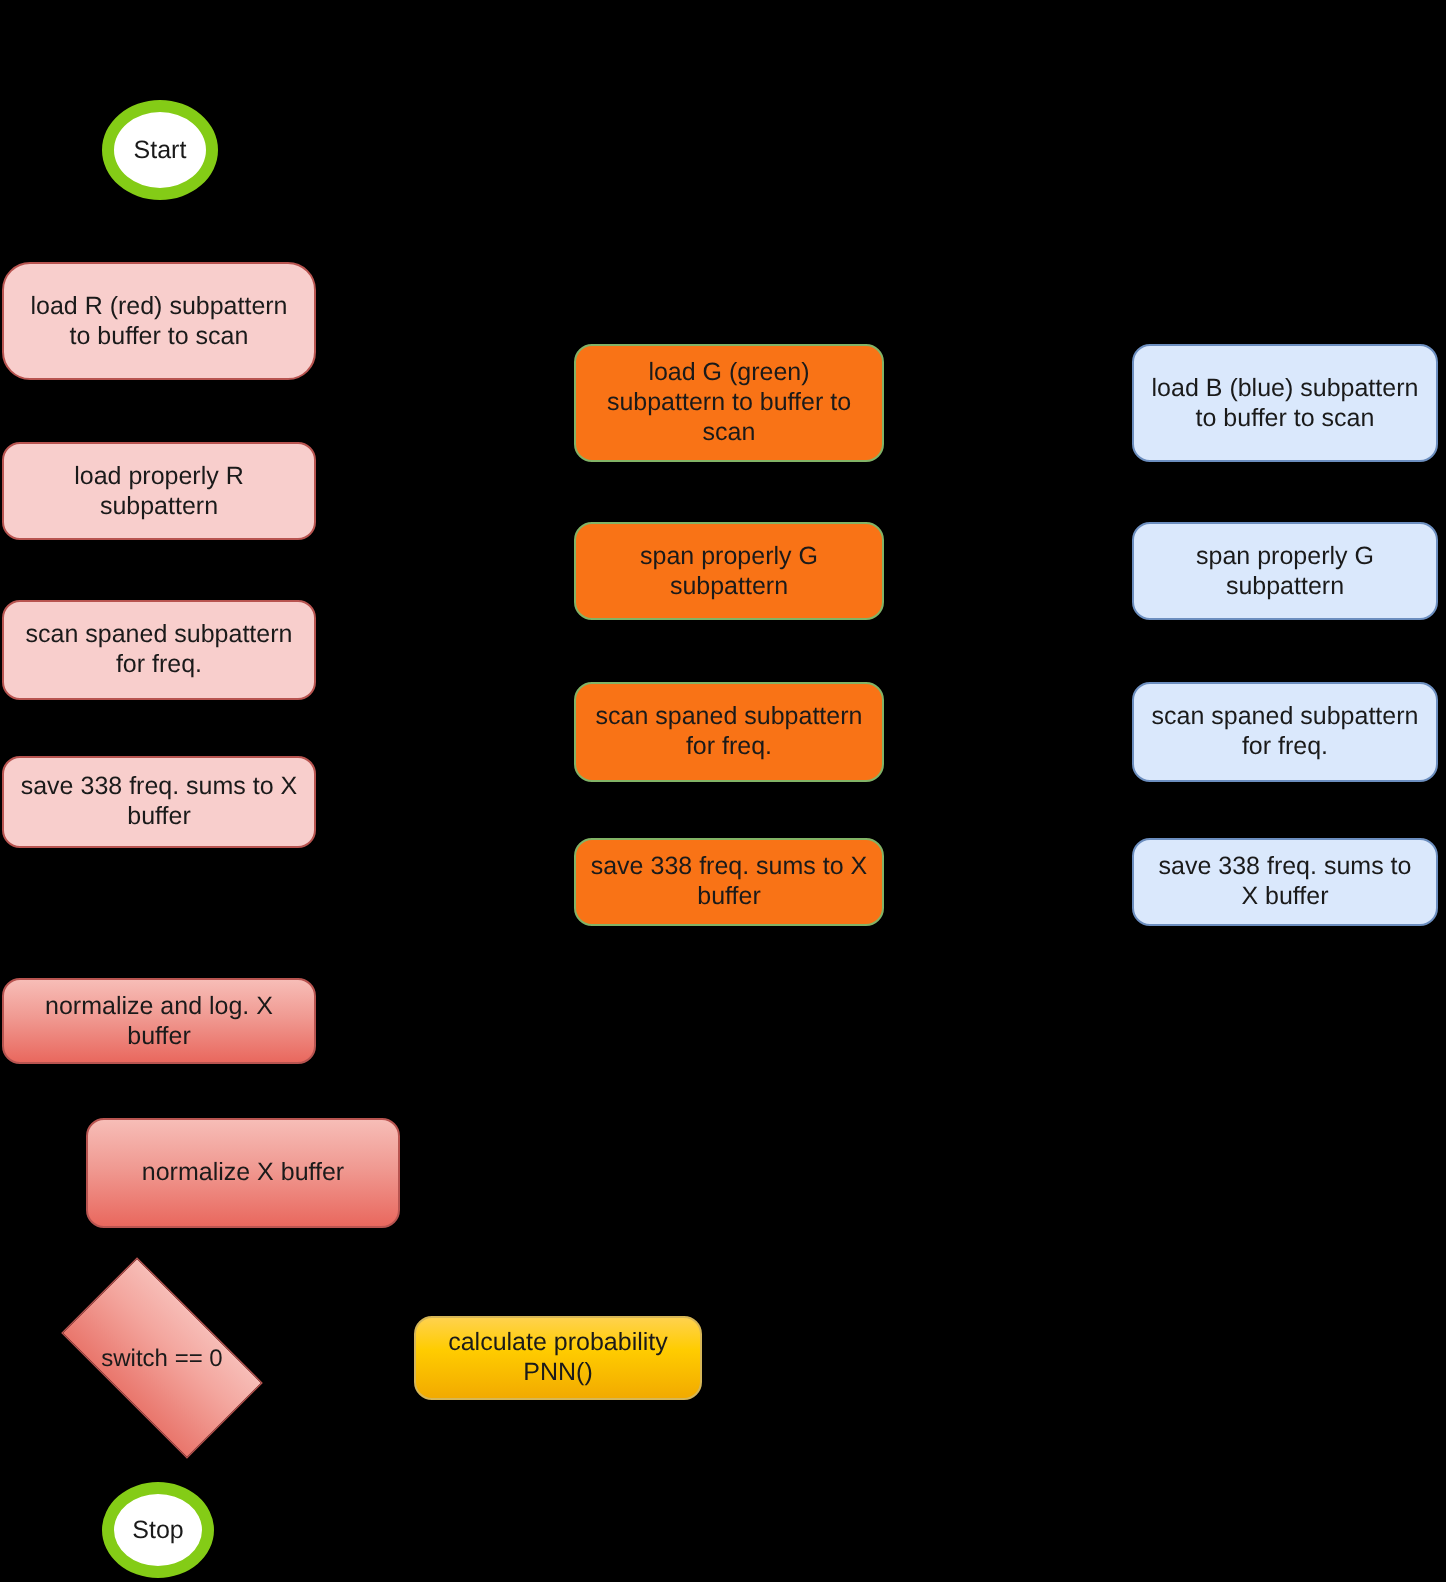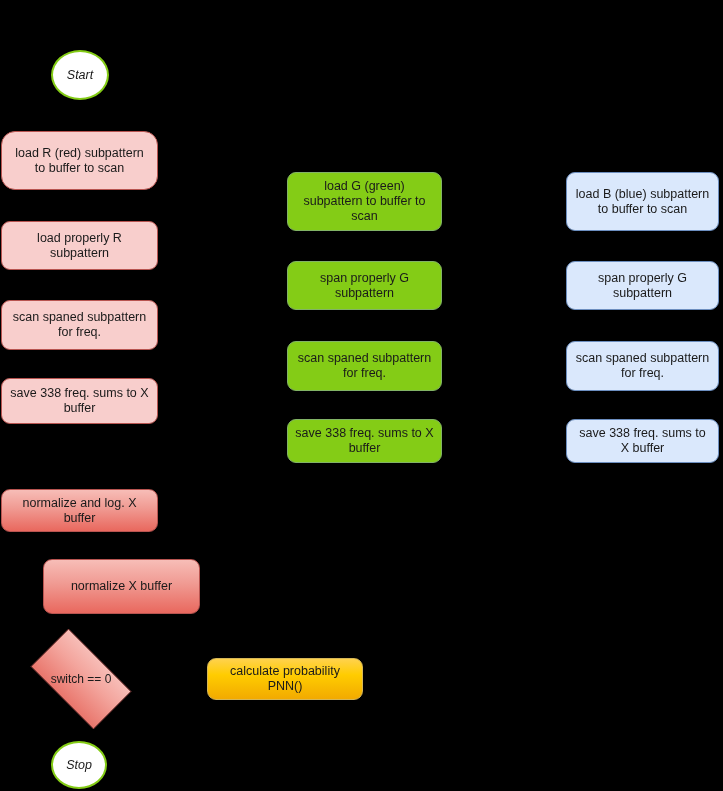--- a/index.html
+++ b/index.html
@@ -28,38 +28,37 @@
     font-family: "Liberation Sans", sans-serif;
   }
   .node .label {
     display: block;
     padding: 0 7px;
     width: 100%;
   }
   
   .terminator {
     background: #ffffff;
-    border: 2px solid #84cc16;
+    border: 6px solid #84cc16;
     border-radius: 50%;
     color: #1a1a1a;
     font-size: 12.5px;
-    font-style: italic;
   }
   
   .process {
     border-radius: 9px;
     border-style: solid;
     border-width: 1px;
   }
   .process.red {
     background: #f8cecc;
     border-color: #b85450;
   }
   .process.green {
-    background: #84cc16;
+    background: #f97316;
     border-color: #82b366;
   }
   .process.blue {
     background: #dae8fc;
     border-color: #6c8ebf;
   }
   
   .process.grad-red {
     background: linear-gradient(to bottom, #f7bdb7 0%, #f09a92 45%, #e9685e 100%);
     border-color: #b85450;
@@ -130,21 +129,21 @@
 
   <div class="decision" style="left:18px; top:641px; width:126px; height:76px;">
     <span class="diamond-shape"></span>
     <span class="label">switch == 0</span>
   </div>
 
   <div class="node terminator" style="left:51px; top:741px; width:56px; height:48px;">
     <span class="label">Stop</span>
   </div>
 
-  <div class="node process yellow" style="left:207px; top:658px; width:156px; height:42px;align-items:center;">
+  <div class="node process yellow" style="left:207px; top:658px; width:144px; height:42px;align-items:center;">
     <span class="label">calculate probability PNN()</span>
   </div>
 
   <div class="node process green" style="left:287px; top:172px; width:155px; height:59px;">
     <span class="label">load G (green) subpattern to buffer to scan</span>
   </div>
 
   <div class="node process green" style="left:287px; top:261px; width:155px; height:49px;">
     <span class="label">span properly G subpattern</span>
   </div>

